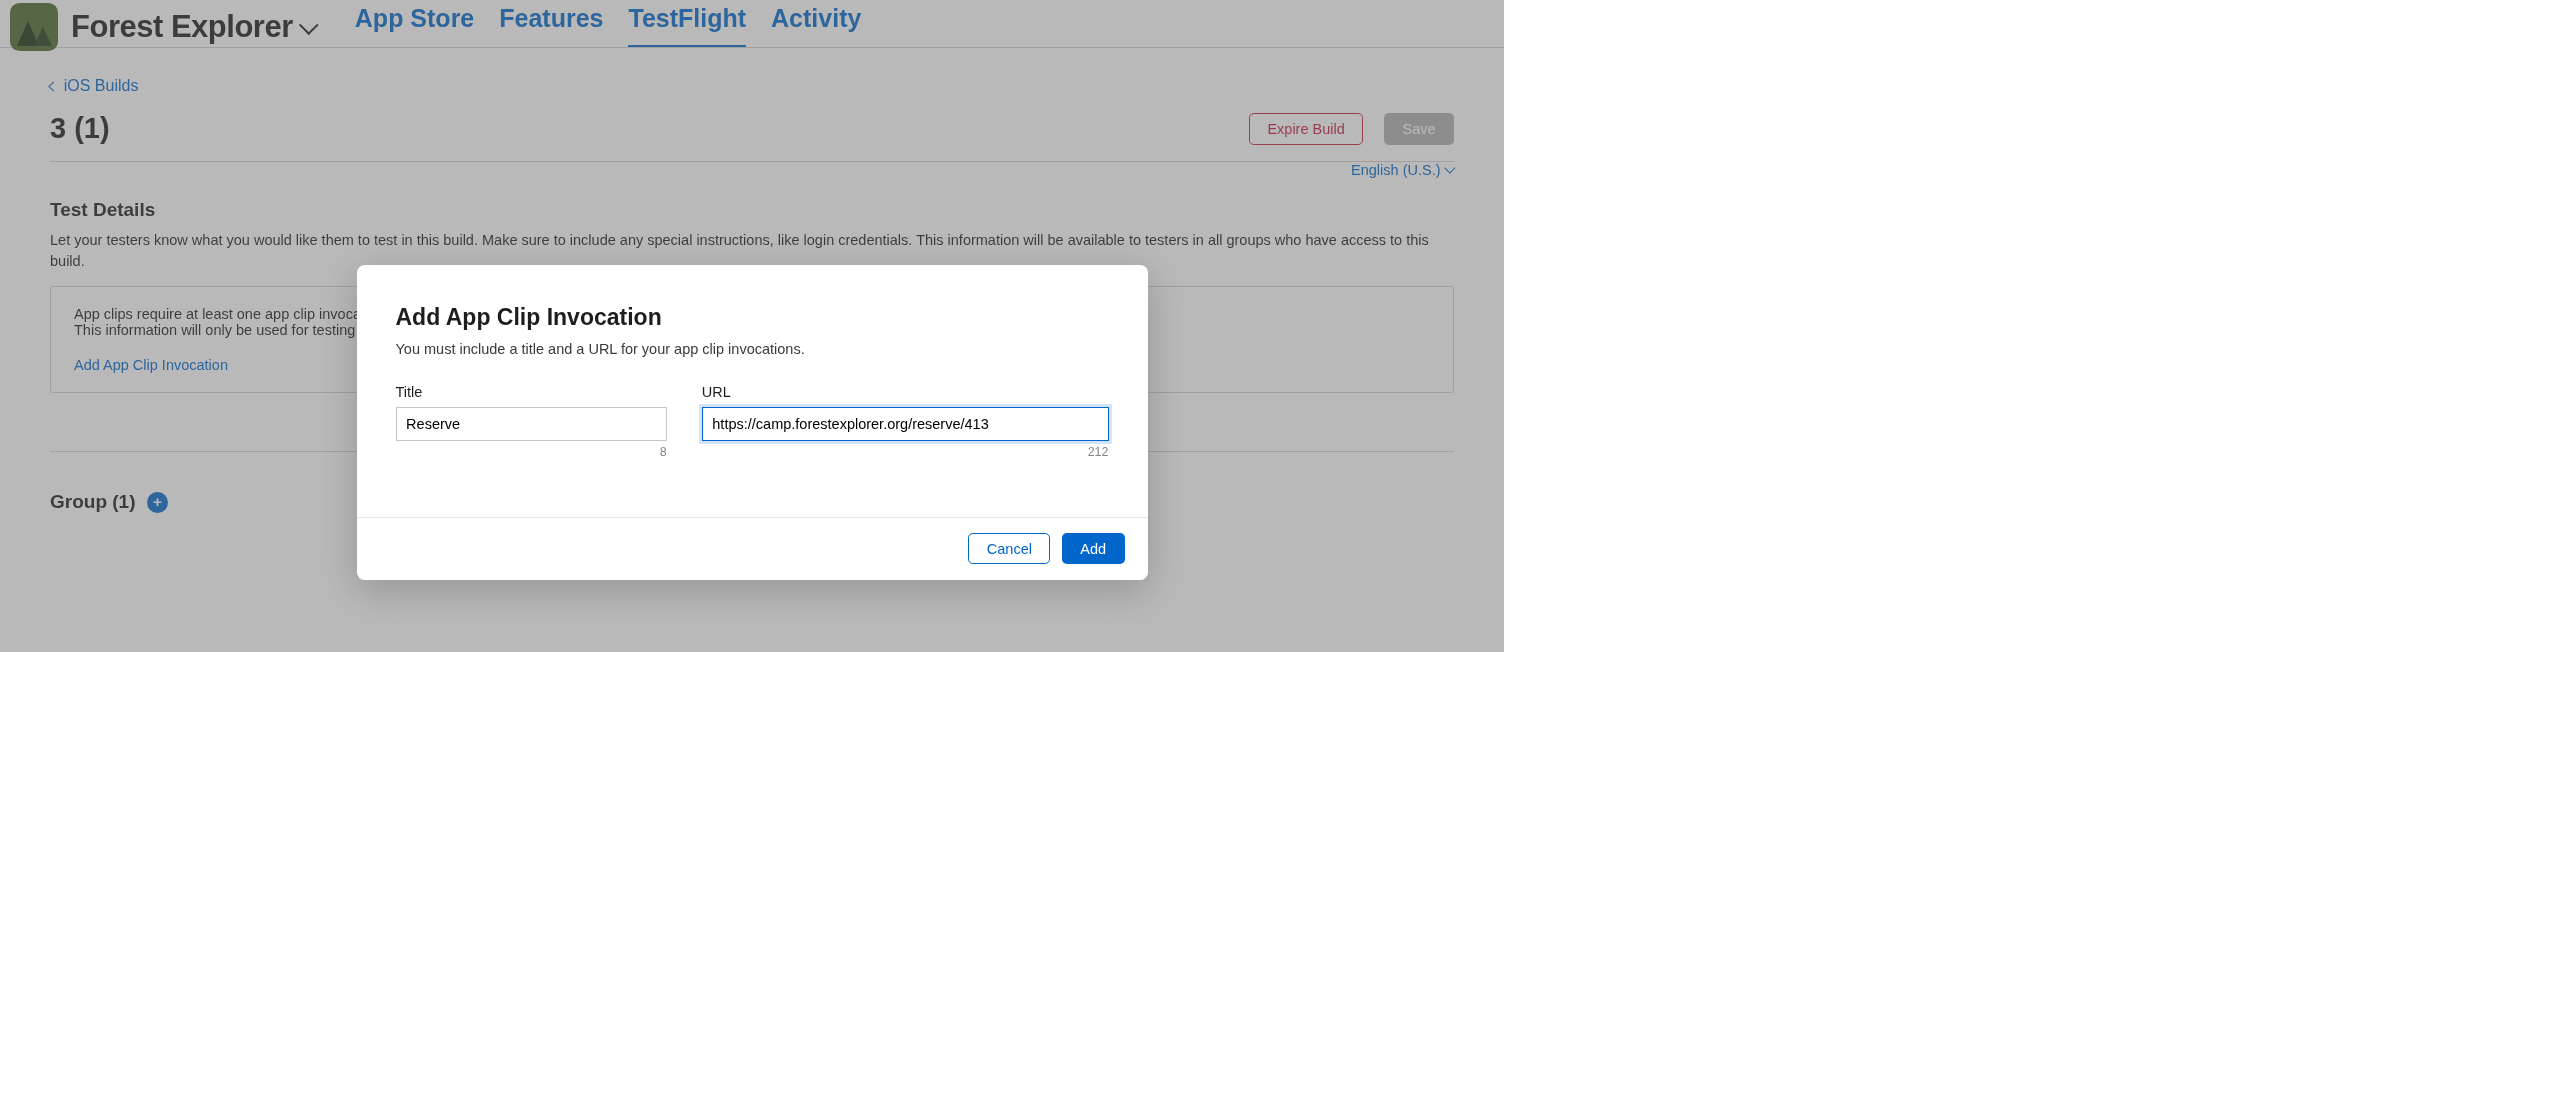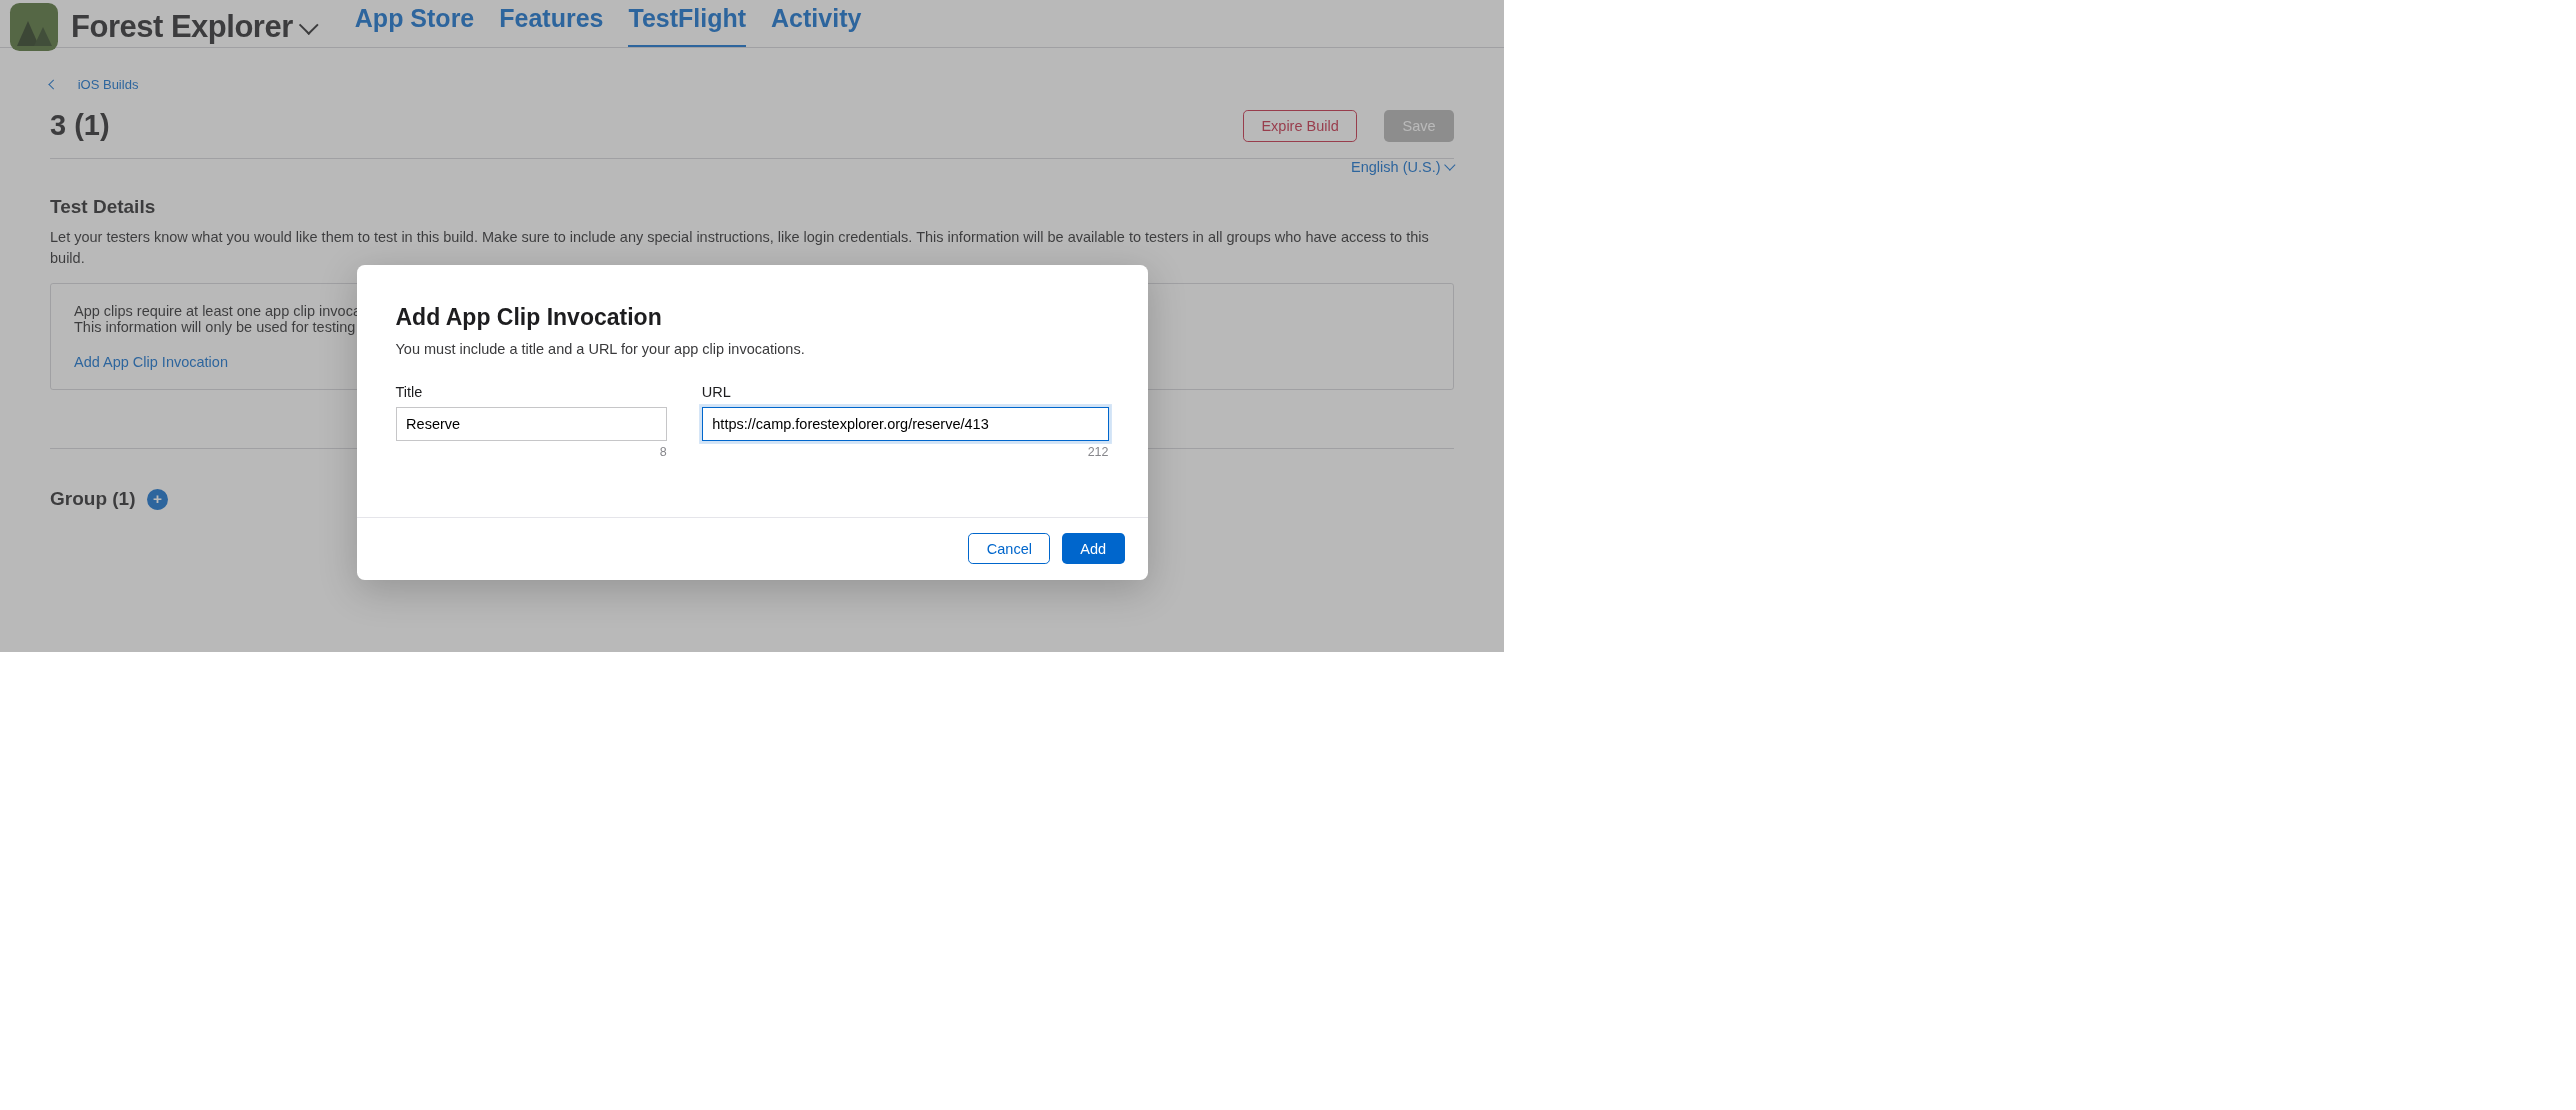--- a/index.html
+++ b/index.html
@@ -86,23 +86,23 @@
     border-bottom-color: #0066cc;
   }
 
   
   .main {
     padding: 29px 50px 0 50px;
   }
   .back-link {
     display: flex;
     align-items: center;
-    gap: 21px;
+    gap: 7px;
     color: #0066cc;
-    font-size: 13px;
+    font-size: 16px;
     font-weight: 400;
     cursor: pointer;
     margin-bottom: 17.4px;
   }
   .chevron-left {
     display: inline-block;
     width: 6.7px;
     height: 6.7px;
     border-left: 1.9px solid #0066cc;
     border-bottom: 1.9px solid #0066cc;
@@ -113,21 +113,21 @@
     display: flex;
     align-items: center;
     justify-content: space-between;
     border-bottom: 1px solid #d2d2d7;
     padding-bottom: 15.4px;
   }
   .page-title {
     font-size: 29px;
     font-weight: 700;
   }
-  .page-actions { display: flex; gap: 27px; }
+  .page-actions { display: flex; gap: 21px; }
   .btn {
     font-size: 14.5px;
     padding: 6.7px 17.4px;
     border-radius: 4.8px;
     cursor: pointer;
     font-weight: 400;
     border: 1px solid transparent;
   }
   .btn-expire {
     border: 1px solid #c41e3a;

